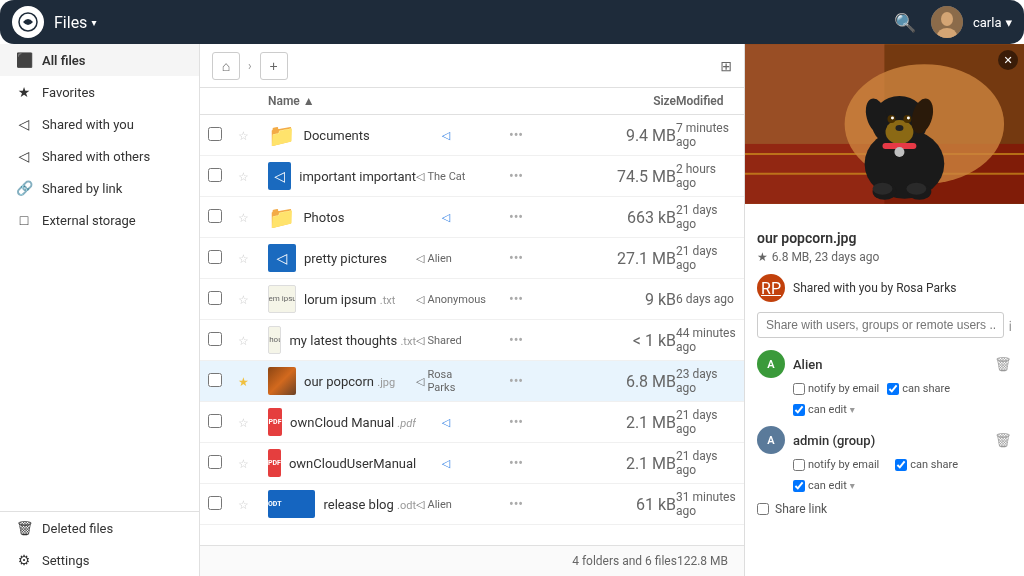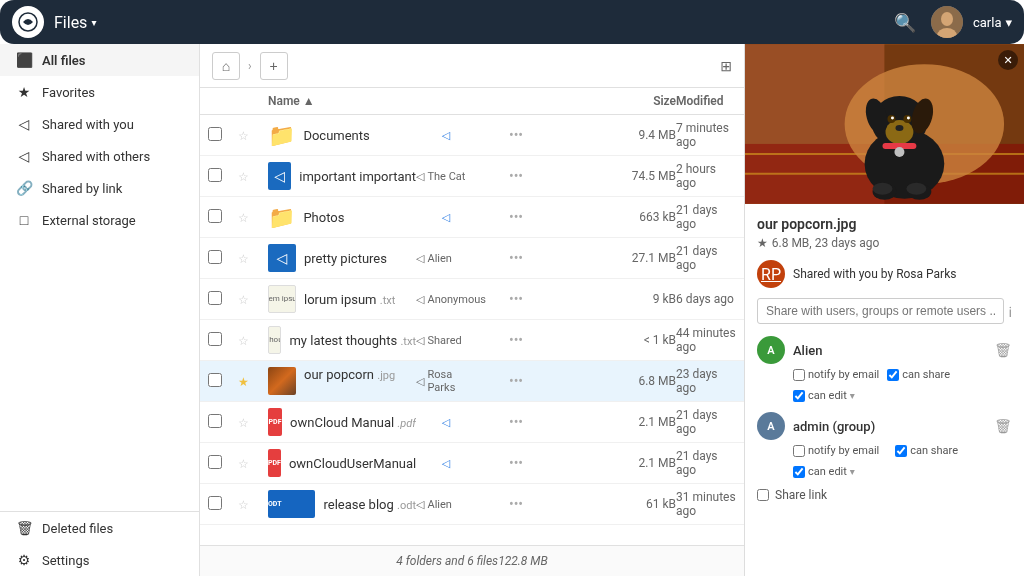--- a/index.html
+++ b/index.html
@@ -36,35 +36,35 @@
     
     .file-list { flex: 1; overflow-y: auto; }
     .file-header { display: grid; grid-template-columns: 30px 30px 1fr 60px 80px 120px 60px; align-items: center; padding: 6px 8px; border-bottom: 1px solid #e0e0e0; color: #666; font-size: 12px; font-weight: 600; }
     .file-row { display: grid; grid-template-columns: 30px 30px 1fr 60px 80px 120px 60px; align-items: center; padding: 6px 8px; border-bottom: 1px solid #f0f0f0; cursor: pointer; }
     .file-row.selected { background: #e8f4fd; }
     .folder-icon { font-size: 22px; color: #2a7ae2; }
     .share-icon { color: #2a7ae2; font-size: 11px; text-align: center; }
     .file-name { font-size: 13px; color: #333; white-space: nowrap; overflow: hidden; text-overflow: ellipsis; }
     .file-share-label { font-size: 11px; color: #666; display: flex; align-items: center; gap: 3px; }
     .file-actions { color: #aaa; font-size: 14px; text-align: center; cursor: pointer; }
-    .file-size { font-size: 12px; color: #666; text-align: right; }
+    .file-size { font-size: 16px; color: #666; text-align: right; }
     .file-modified { font-size: 12px; color: #666; }
     .file-check { width: 14px; height: 14px; }
     .star-icon { color: #f0c040; font-size: 12px; }
     .star-empty { color: #ccc; font-size: 12px; }
-    .file-footer { padding: 8px 16px; font-size: 12px; color: #666; border-top: 1px solid #e0e0e0; display: flex; justify-content: center; background: #fafafa; font-style: italic; }
+    .file-footer { padding: 8px 16px; font-size: 12px; color: #666; border-top: 1px solid #e0e0e0; display: flex; justify-content: flex-end; background: #fafafa; }
 
     
     .preview-panel { width: 280px; border-left: 1px solid #ddd; display: flex; flex-direction: column; flex-shrink: 0; overflow: hidden; }
     .preview-image-container { position: relative; height: 160px; flex-shrink: 0; overflow: hidden; }
     .preview-image { width: 100%; height: 160px; background: linear-gradient(135deg, #8B4513 0%, #D2691E 30%, #A0522D 60%, #6B4226 100%); display: flex; align-items: center; justify-content: center; overflow: hidden; }
     .preview-close { position: absolute; top: 6px; right: 6px; width: 20px; height: 20px; background: rgba(0,0,0,0.5); color: white; border-radius: 50%; display: flex; align-items: center; justify-content: center; font-size: 11px; cursor: pointer; }
 
     
-    .preview-info { padding: 12px 12px; flex: 1; overflow-y: auto; }
+    .preview-info { padding: 26px 12px; flex: 1; overflow-y: auto; }
     .preview-filename { font-size: 14px; font-weight: 600; color: #333; margin-bottom: 4px; }
     .preview-meta { font-size: 12px; color: #f0c040; margin-bottom: 10px; display: flex; align-items: center; gap: 4px; }
     .preview-meta span { color: #666; }
     .preview-tabs { display: flex; border-bottom: 1px solid #ddd; margin-bottom: 10px; }
     .preview-tab { padding: 6px 12px; font-size: 13px; color: #666; cursor: pointer; border-bottom: 2px solid transparent; }
     .preview-tab.active { color: #1a73e8; border-bottom: 2px solid #1a73e8; font-weight: 600; }
 
     
     .shared-by { font-size: 12px; color: #333; margin-bottom: 10px; display: flex; align-items: center; gap: 8px; }
     .user-avatar { width: 28px; height: 28px; border-radius: 50%; background: #c2410c; display: flex; align-items: center; justify-content: center; color: white; font-size: 16px; flex-shrink: 0; text-decoration: underline; }
@@ -262,21 +262,21 @@
         </div>
         <div class="file-share-label"><span>◁</span> Shared</div>
         <div class="file-actions">•••</div>
         <div class="file-size">&lt; 1 kB</div>
         <div class="file-modified">44 minutes ago</div>
       </div>
 
       <div class="file-row selected">
         <div><input type="checkbox" class="file-check" style=""></div>
         <div><span class="star-icon">★</span></div>
-        <div class="file-name" style="display:flex;align-items:flex-start;gap:8px;">
+        <div class="file-name" style="display:flex;align-items:center;gap:8px;">
           <div class="dog-thumb"></div>
           <span>our popcorn <span style="font-size:11px;color:#999;">.jpg</span></span>
         </div>
         <div class="file-share-label"><span>◁</span> Rosa Parks</div>
         <div class="file-actions">•••</div>
         <div class="file-size">6.8 MB</div>
         <div class="file-modified">23 days ago</div>
       </div>
 
       <div class="file-row">

